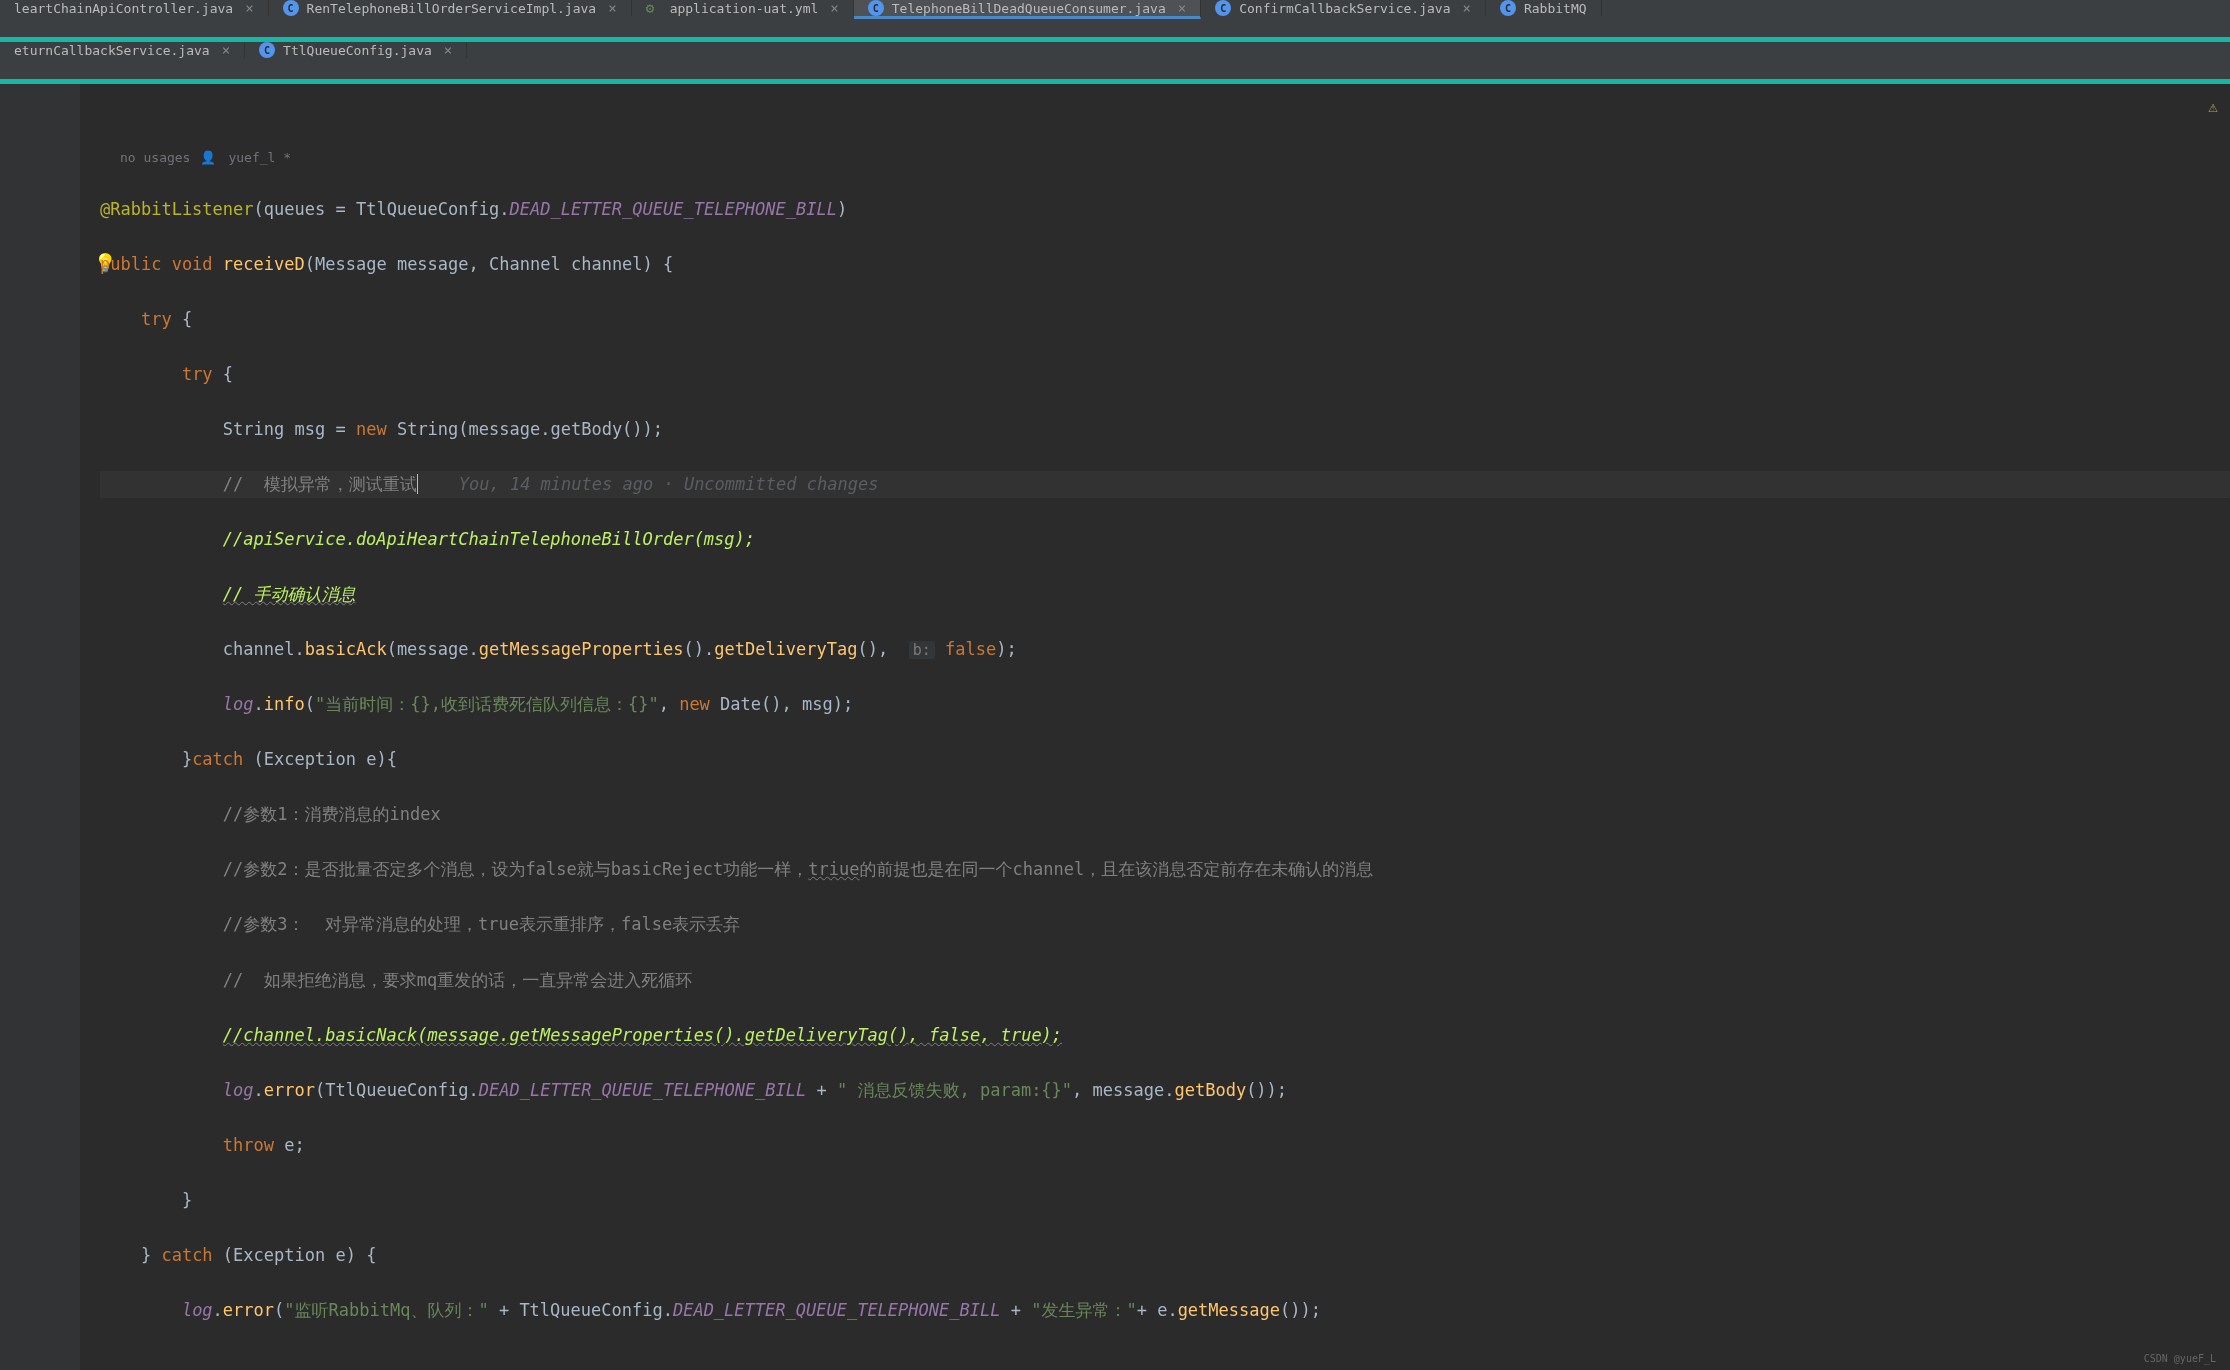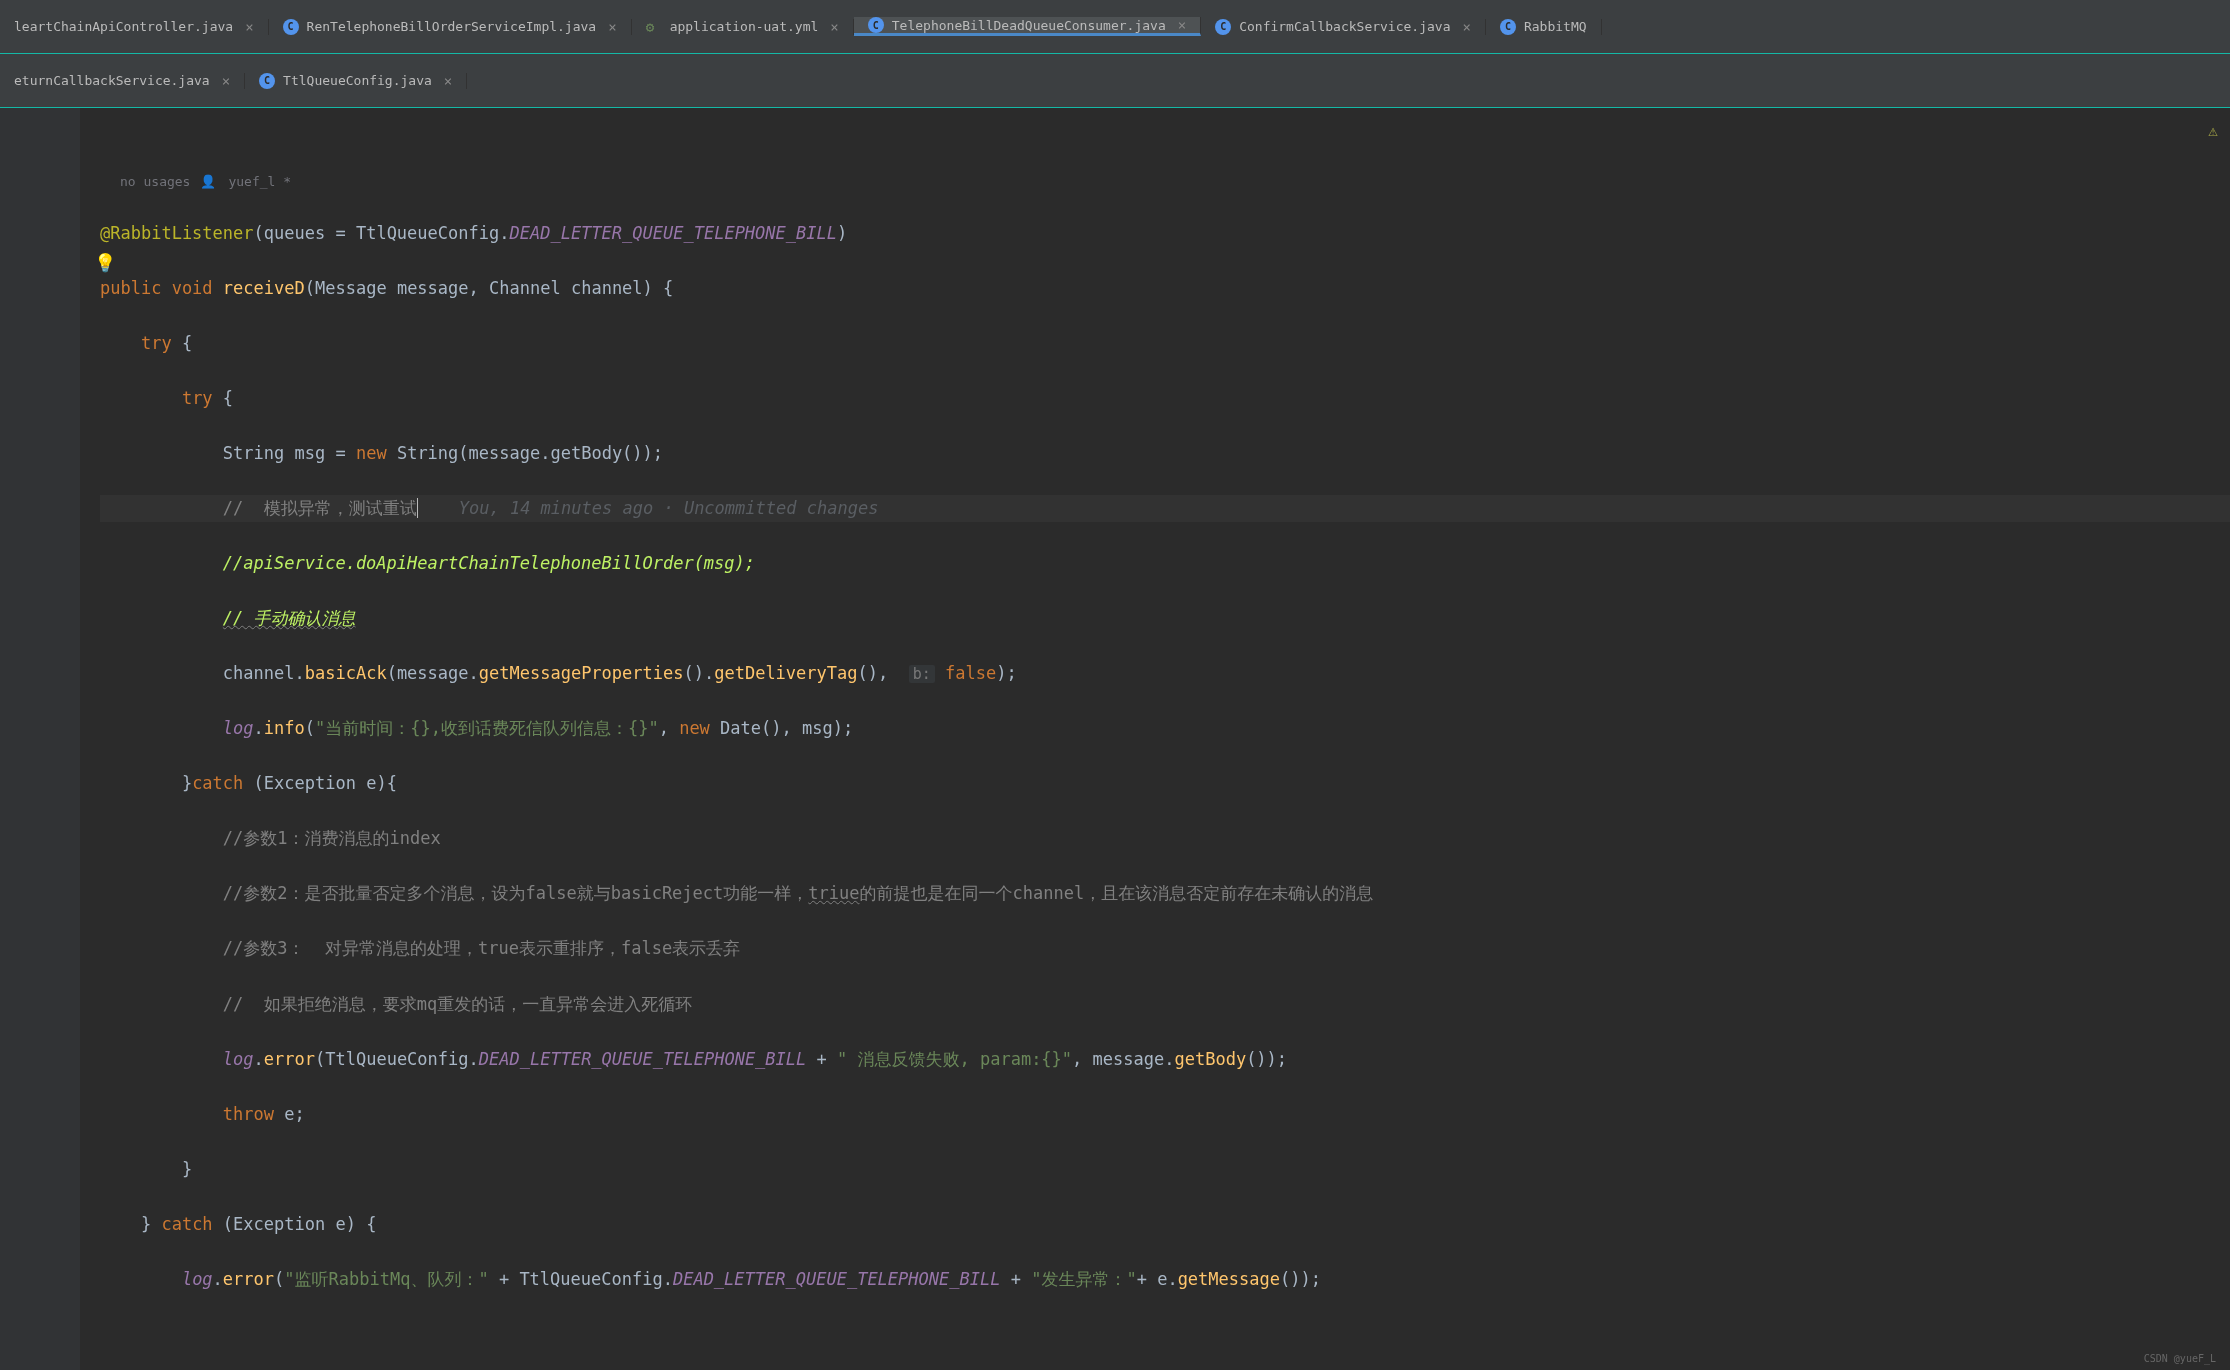--- a/index.html
+++ b/index.html
@@ -8,23 +8,23 @@
   font-family: 'Menlo', 'Monaco', 'Consolas', monospace;
   font-size: 14px;
   color: #a9b7c6;
   overflow: hidden;
   width: 2230px;
   height: 1370px;
 }
 .tabs-row {
   display: flex;
   background: #3c3f41;
-  border-bottom: 1px solid #14b8a6;
-  height: 54px;
-  align-items: center;
+  border-bottom: 5px solid #14b8a6;
+  height: 42px;
+  align-items: flex-start;
 }
 .tab {
   display: flex;
   align-items: center;
   padding: 0 14px;
   gap: 8px;
   border-right: 1px solid #323232;
   cursor: pointer;
   color: #bbbbbb;
   font-size: 13px;
@@ -193,20 +193,21 @@
 <span class="row current">            <span class="comment-zh">//  模拟异常，测试重试</span><span class="caret"></span>    <span class="blame">You, 14 minutes ago · Uncommitted changes</span></span>
 <span class="row">            <span class="comment">//apiService.doApiHeartChainTelephoneBillOrder(msg);</span></span>
 <span class="row">            <span class="comment wavy">// 手动确认消息</span></span>
 <span class="row">            <span>channel</span>.<span class="method">basicAck</span>(<span class="param">message</span>.<span class="method">getMessageProperties</span>().<span class="method">getDeliveryTag</span>(),  <span class="hint">b:</span> <span class="kw">false</span>);</span>
 <span class="row">            <span class="field">log</span>.<span class="method">info</span>(<span class="str">"当前时间：{},收到话费死信队列信息：{}"</span>, <span class="kw">new</span> <span class="type">Date</span>(), <span>msg</span>);</span>
 <span class="row">        }<span class="kw">catch</span> (<span class="type">Exception</span> <span>e</span>){</span>
 <span class="row">            <span class="comment-zh">//参数1：消费消息的index</span></span>
 <span class="row">            <span class="comment-zh"><span>//参数2：是否批量否定多个消息，设为false就与basicReject功能一样，</span><span class="wavy">triue</span><span>的前提也是在同一个channel，且在该消息否定前存在未确认的消息</span></span></span>
 <span class="row">            <span class="comment-zh">//参数3：  对异常消息的处理，true表示重排序，false表示丢弃</span></span>
 <span class="row">            <span class="comment-zh">//  如果拒绝消息，要求mq重发的话，一直异常会进入死循环</span></span>
+<span class="row">            <span class="comment wavy">//channel.basicNack(message.getMessageProperties().getDeliveryTag(), false, true);</span></span>
 <span class="row">            <span class="field">log</span>.<span class="method">error</span>(<span class="type">TtlQueueConfig</span>.<span class="const">DEAD_LETTER_QUEUE_TELEPHONE_BILL</span> + <span class="str">" 消息反馈失败, param:{}"</span>, <span class="param">message</span>.<span class="method">getBody</span>());</span>
 <span class="row">            <span class="kw">throw</span> e;</span>
 <span class="row">        }</span>
 <span class="row">    } <span class="kw">catch</span> (<span class="type">Exception</span> <span>e</span>) {</span>
 <span class="row">        <span class="field">log</span>.<span class="method">error</span>(<span class="str">"监听RabbitMq、队列："</span> + <span class="type">TtlQueueConfig</span>.<span class="const">DEAD_LETTER_QUEUE_TELEPHONE_BILL</span> + <span class="str">"发生异常："</span>+ <span>e</span>.<span class="method">getMessage</span>());</span>
 
 
 
 
 

